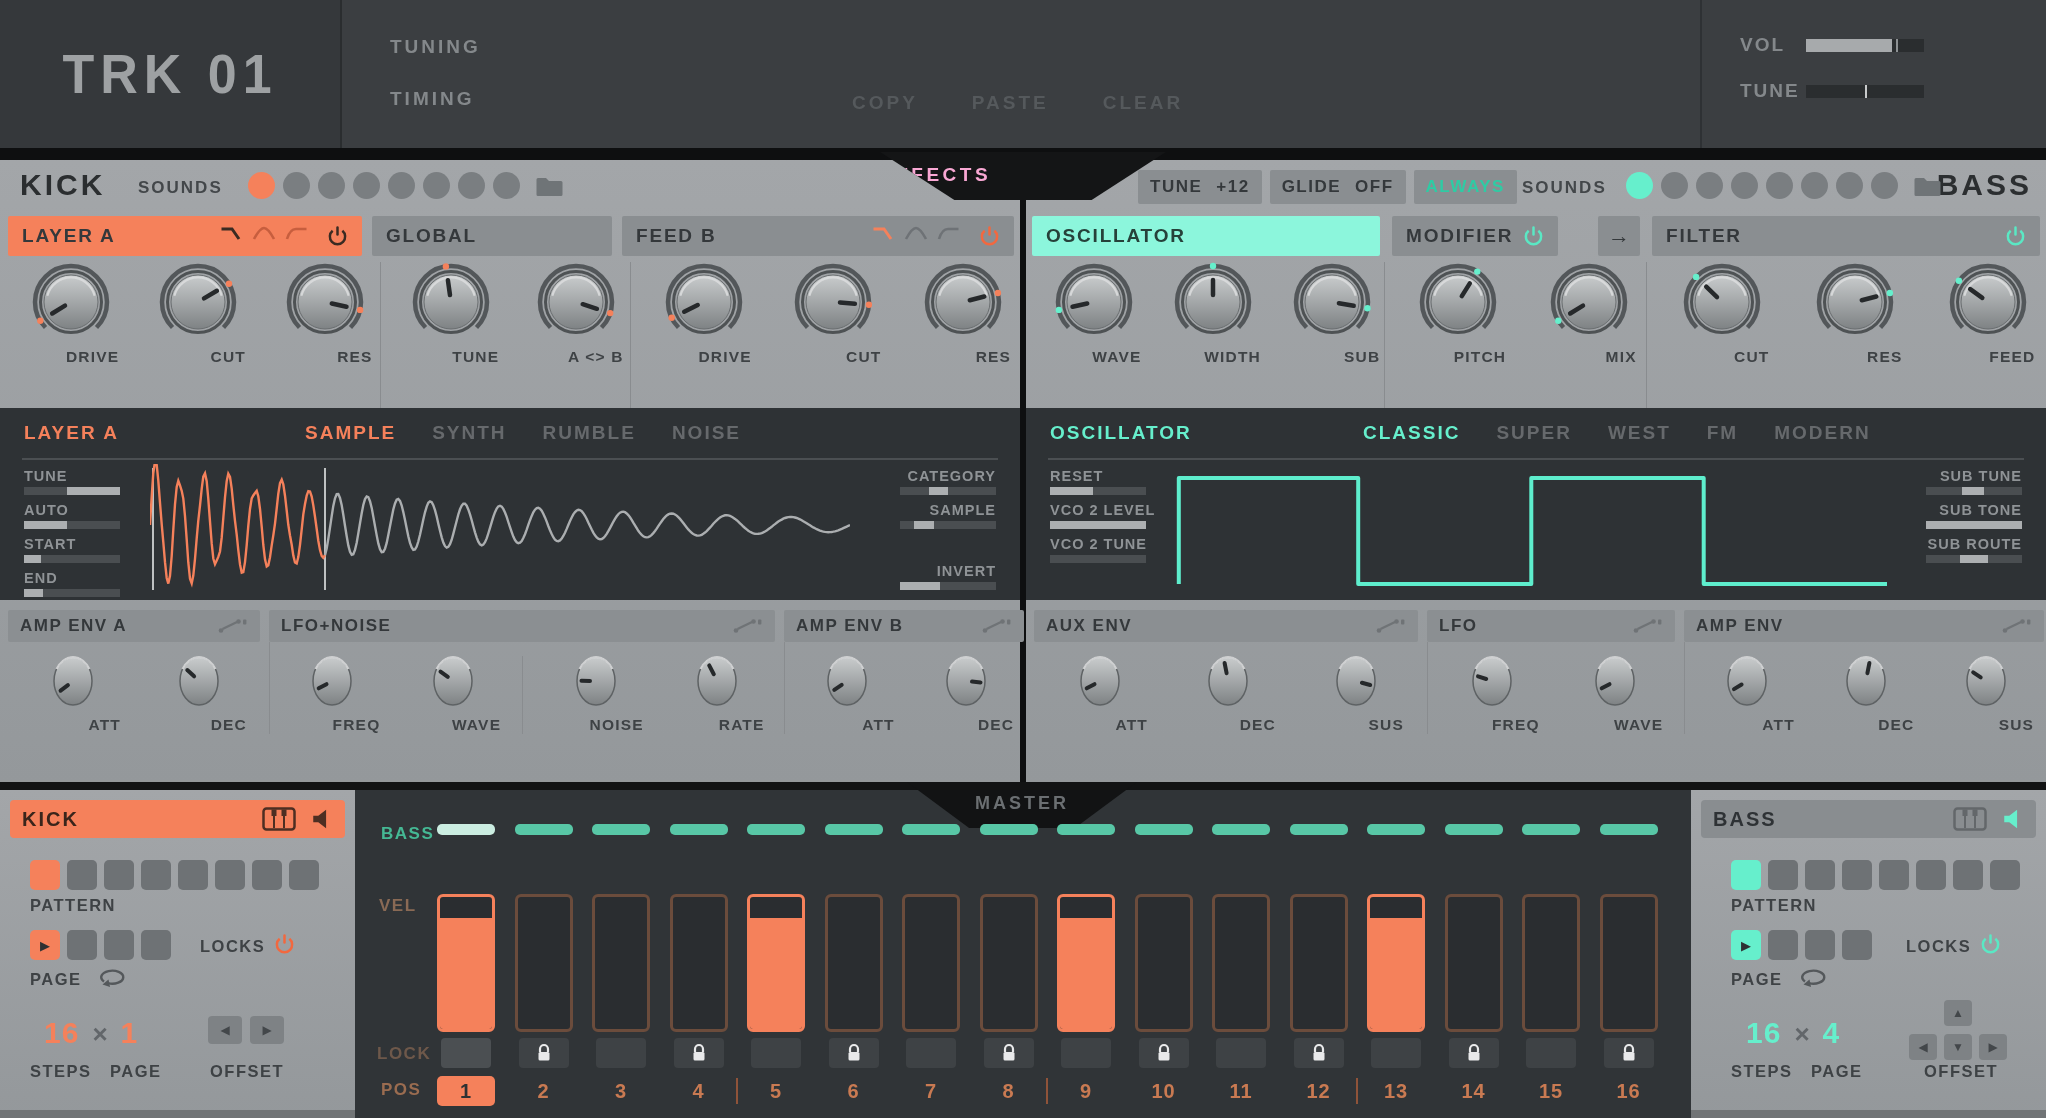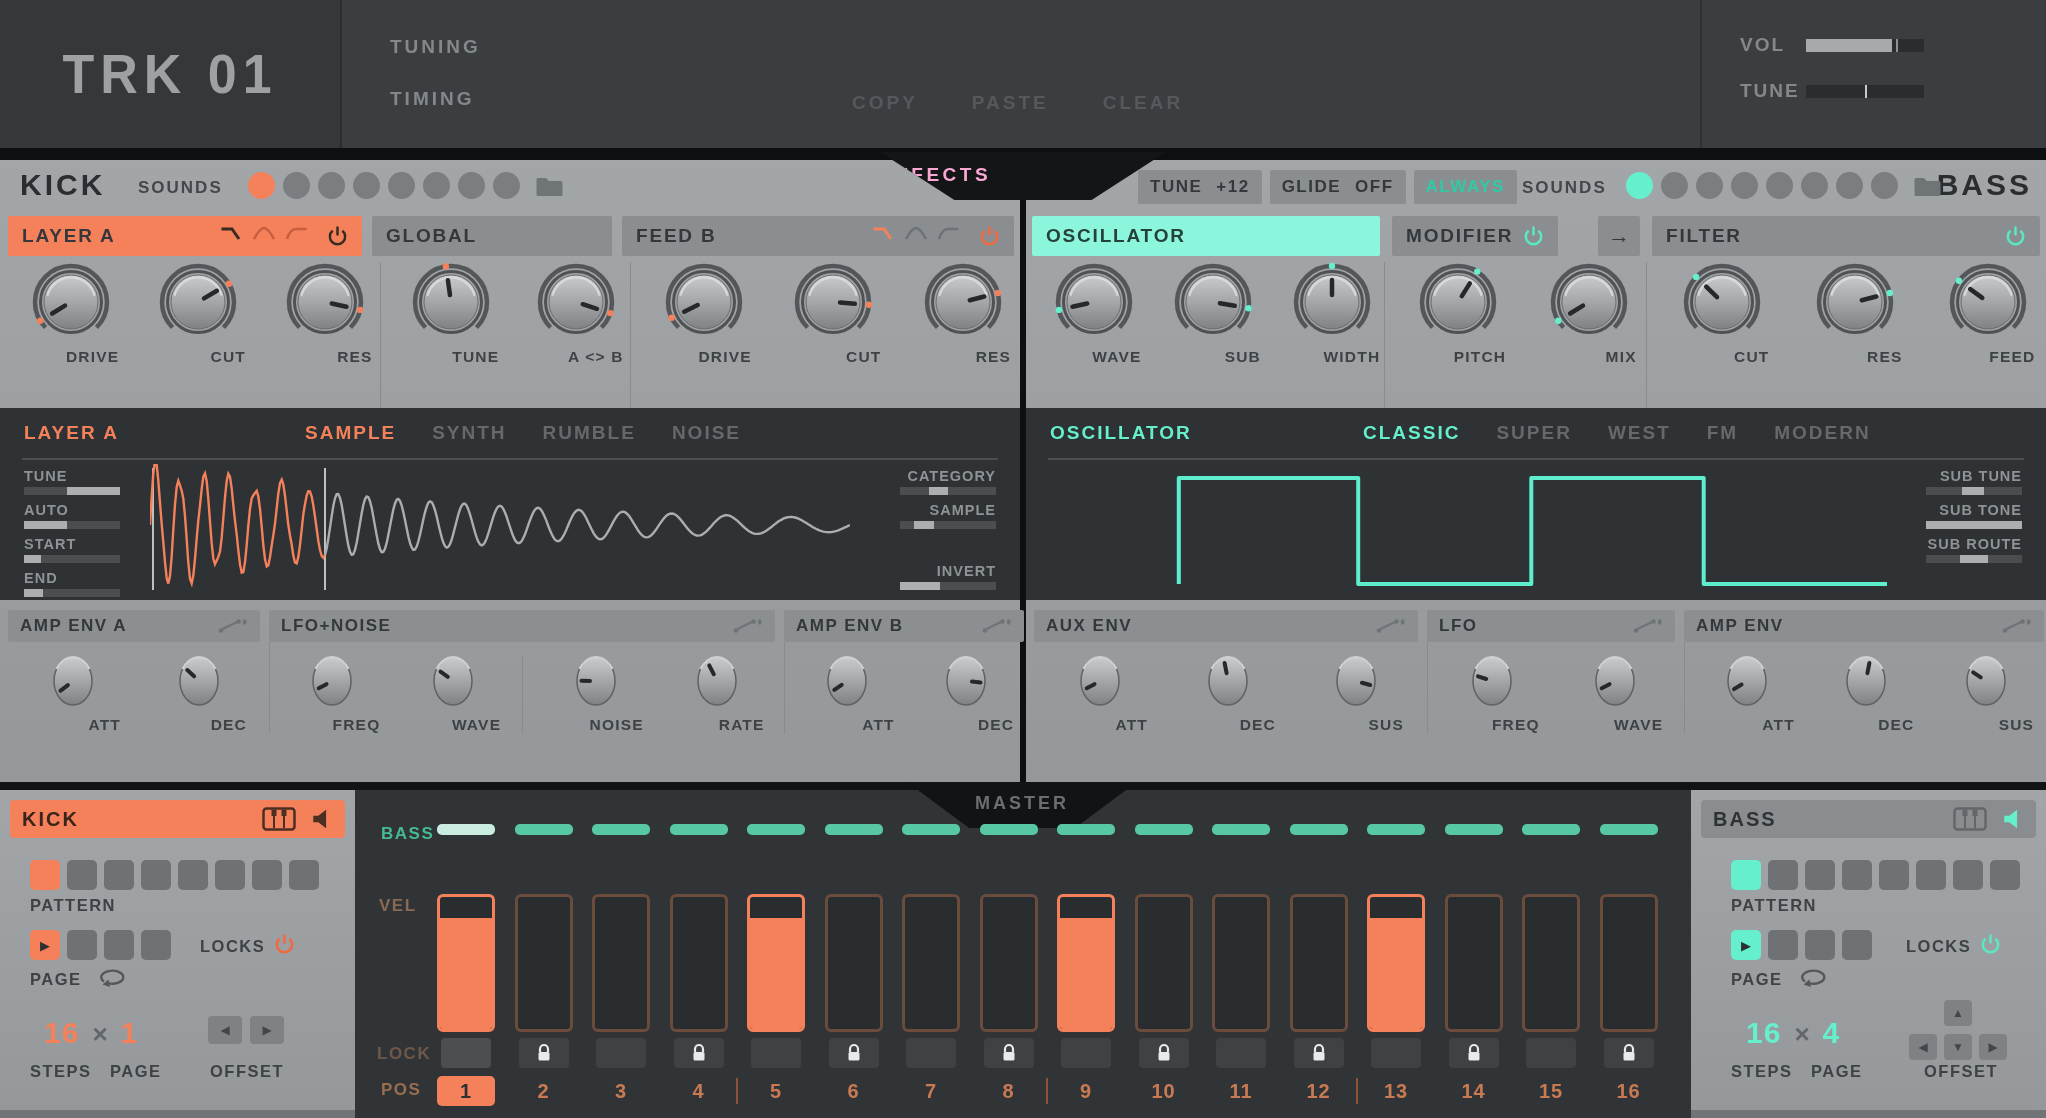--- a/index.html
+++ b/index.html
@@ -559,38 +559,38 @@
     <circle cx="48" cy="40" r="30.5" fill="none" stroke="#4E5254" stroke-width="3"></circle>
     <circle cx="48" cy="40" r="27" fill="url(#kg)" stroke="#6A6E70"></circle>
     <path d="M24.3 33.7 A24.5 24.5 0 0 1 71.7 33.7" fill="none" stroke="#DADCDD" stroke-width="2.2" opacity="0.9"></path>
     <line x1="41.2" y1="41.5" x2="26.5" y2="44.8" stroke="#26292B" stroke-width="4.5" stroke-linecap="round"></line>
   </svg>
             <div class="klabel">WAVE</div>
           </div>
           <div class="knob">
             <svg width="96" height="86" viewBox="0 0 96 86">
     <path d="M22.5 65.5 A36 36 0 1 1 73.5 65.5" fill="none" stroke="#53575A" stroke-width="4.5"></path>
+    <circle cx="48.0" cy="4.0" r="3.2" fill="#66EFCC"></circle>
+    <circle cx="48" cy="40" r="30.5" fill="none" stroke="#4E5254" stroke-width="3"></circle>
+    <circle cx="48" cy="40" r="27" fill="url(#kg)" stroke="#6A6E70"></circle>
+    <path d="M24.3 33.7 A24.5 24.5 0 0 1 71.7 33.7" fill="none" stroke="#DADCDD" stroke-width="2.2" opacity="0.9"></path>
+    <line x1="48.0" y1="33.0" x2="48.0" y2="18.0" stroke="#26292B" stroke-width="4.5" stroke-linecap="round"></line>
+  </svg>
+            <div class="klabel">WIDTH</div>
+          </div>
+          <div class="knob">
+            <svg width="96" height="86" viewBox="0 0 96 86">
+    <path d="M22.5 65.5 A36 36 0 1 1 73.5 65.5" fill="none" stroke="#53575A" stroke-width="4.5"></path>
     <circle cx="83.5" cy="46.2" r="3.2" fill="#66EFCC"></circle>
     <circle cx="48" cy="40" r="30.5" fill="none" stroke="#4E5254" stroke-width="3"></circle>
     <circle cx="48" cy="40" r="27" fill="url(#kg)" stroke="#6A6E70"></circle>
     <path d="M24.3 33.7 A24.5 24.5 0 0 1 71.7 33.7" fill="none" stroke="#DADCDD" stroke-width="2.2" opacity="0.9"></path>
     <line x1="54.9" y1="41.2" x2="69.7" y2="43.8" stroke="#26292B" stroke-width="4.5" stroke-linecap="round"></line>
   </svg>
             <div class="klabel">SUB</div>
-          </div>
-          <div class="knob">
-            <svg width="96" height="86" viewBox="0 0 96 86">
-    <path d="M22.5 65.5 A36 36 0 1 1 73.5 65.5" fill="none" stroke="#53575A" stroke-width="4.5"></path>
-    <circle cx="48.0" cy="4.0" r="3.2" fill="#66EFCC"></circle>
-    <circle cx="48" cy="40" r="30.5" fill="none" stroke="#4E5254" stroke-width="3"></circle>
-    <circle cx="48" cy="40" r="27" fill="url(#kg)" stroke="#6A6E70"></circle>
-    <path d="M24.3 33.7 A24.5 24.5 0 0 1 71.7 33.7" fill="none" stroke="#DADCDD" stroke-width="2.2" opacity="0.9"></path>
-    <line x1="48.0" y1="33.0" x2="48.0" y2="18.0" stroke="#26292B" stroke-width="4.5" stroke-linecap="round"></line>
-  </svg>
-            <div class="klabel">WIDTH</div>
           </div>
         </div>
         <div class="kgroup gdiv" style="width: 262px;">
           <div class="knob">
             <svg width="96" height="86" viewBox="0 0 96 86">
     <path d="M22.5 65.5 A36 36 0 1 1 73.5 65.5" fill="none" stroke="#53575A" stroke-width="4.5"></path>
     <circle cx="67.3" cy="9.6" r="3.2" fill="#66EFCC"></circle>
     <circle cx="48" cy="40" r="30.5" fill="none" stroke="#4E5254" stroke-width="3"></circle>
     <circle cx="48" cy="40" r="27" fill="url(#kg)" stroke="#6A6E70"></circle>
     <path d="M24.3 33.7 A24.5 24.5 0 0 1 71.7 33.7" fill="none" stroke="#DADCDD" stroke-width="2.2" opacity="0.9"></path>
@@ -650,20 +650,38 @@
     <div class="display">
       <div class="dtitle" style="color:#66EFCC">OSCILLATOR</div>
       <div class="dtabs" id="bass-dtabs">
           <span class="dtab" style="color: rgb(102, 239, 204); margin-left: 32px;">CLASSIC</span>
           <span class="dtab">SUPER</span>
           <span class="dtab">WEST</span>
           <span class="dtab">FM</span>
           <span class="dtab">MODERN</span>
         </div>
       <div class="dsep"></div>
+      <div class="pcol" style="left:24px" id="bass-pl">
+          <div class="prow">
+            <div class="plabel">RESET</div>
+            <div class="ptrack">
+              <div class="pseg" style="left: 0%; width: 45%;"></div>
+            </div>
+          </div>
+          <div class="prow">
+            <div class="plabel">VCO 2 LEVEL</div>
+            <div class="ptrack">
+              <div class="pseg" style="left: 0%; width: 100%;"></div>
+            </div>
+          </div>
+          <div class="prow">
+            <div class="plabel">VCO 2 TUNE</div>
+            <div class="ptrack"></div>
+          </div>
+        </div>
       <div class="pcol r" style="right:24px" id="bass-pr">
           <div class="prow">
             <div class="plabel">SUB TUNE</div>
             <div class="ptrack">
               <div class="pseg" style="left: 38%; width: 22%;"></div>
             </div>
           </div>
           <div class="prow">
             <div class="plabel">SUB TONE</div>
             <div class="ptrack">

